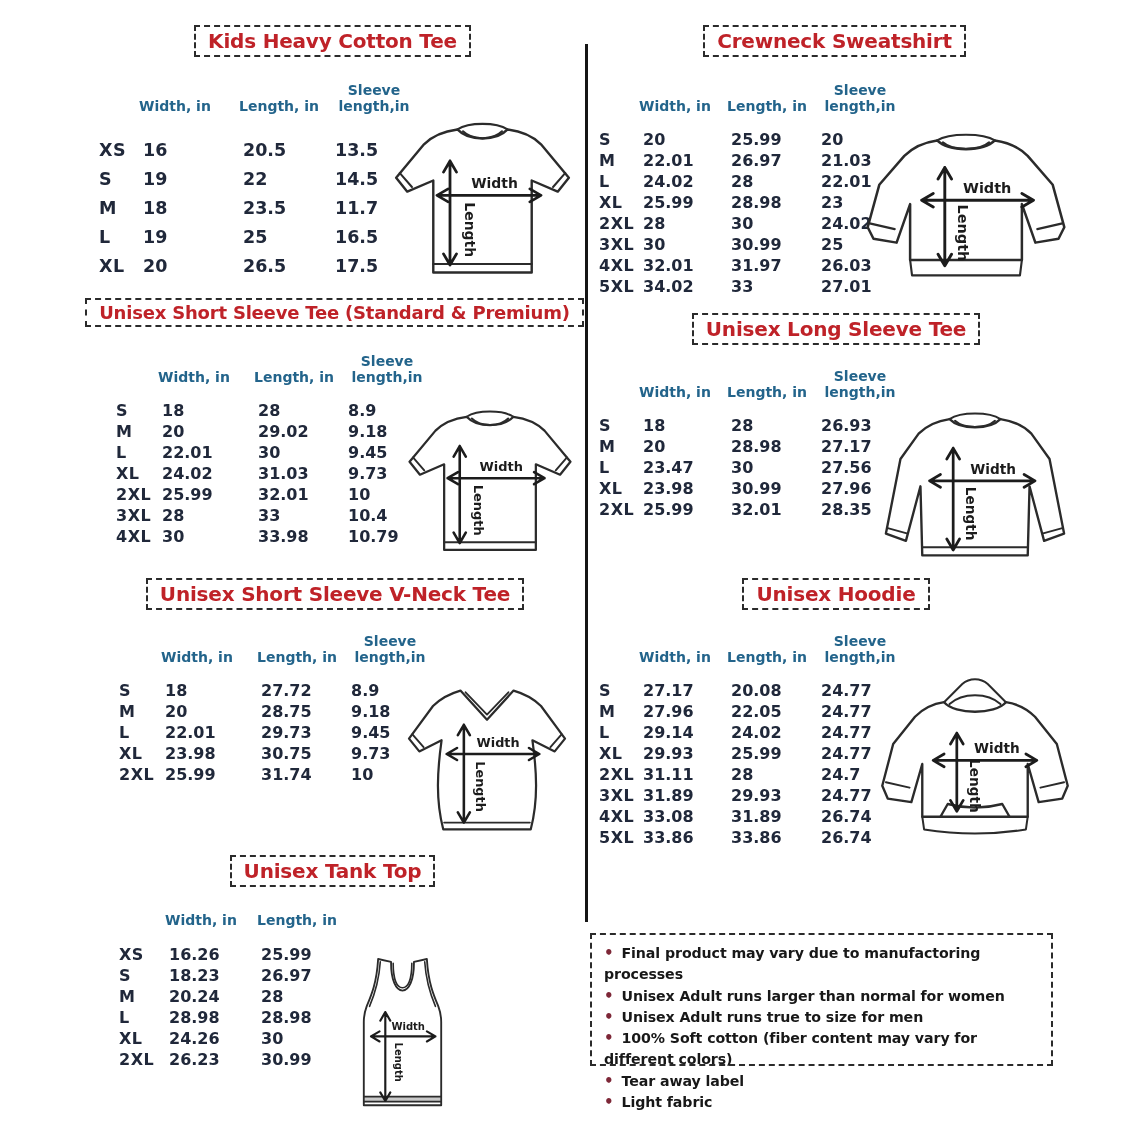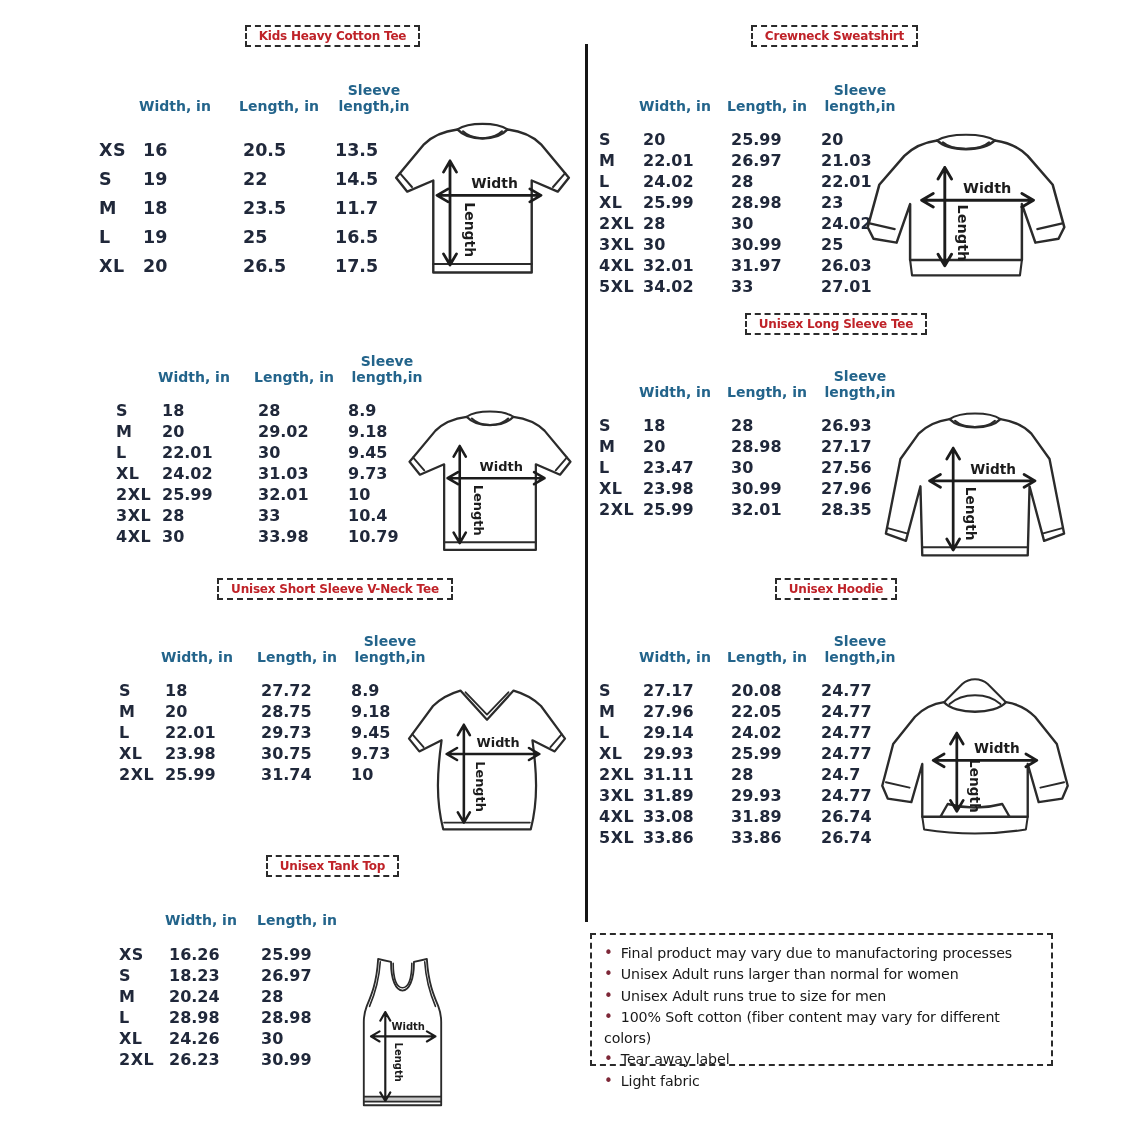--- a/index.html
+++ b/index.html
@@ -2,21 +2,21 @@
 <html><head>
 <meta charset="utf-8">
 <style>
   html,body{margin:0;padding:0;background:#fff;}
   .canvas{position:relative;width:1140px;height:1140px;background:#ffffff;
           font-family:"DejaVu Sans",sans-serif;overflow:hidden;}
   .divider{position:absolute;left:585px;top:44px;width:3px;height:878px;background:#161616;}
 
   .section{position:absolute;}
   .title-box{display:table;margin:0 auto;border:2px dashed #2b2b2b;background:#fff;
-             padding:2px 12px;font-weight:bold;color:#bf2228;font-size:12px;white-space:nowrap;
+             padding:2px 12px;font-weight:bold;color:#bf2228;font-size:20px;white-space:nowrap;
              letter-spacing:-0.2px;}
   .s-uss .title-box{font-size:18px;}
 
   .grid{position:absolute;display:grid;color:#20283a;font-weight:bold;}
   .g4-kids{grid-template-columns:44px 100px 92px 78px;}
   .g4-uss, .g4-vneck{grid-template-columns:46px 96px 90px 78px;}
   .g4-r{grid-template-columns:44px 88px 90px 78px;}
   .g3-tank{grid-template-columns:50px 92px 92px;}
 
   .hdr{color:#23648b;font-size:14px;line-height:1.12;align-self:end;padding-bottom:15px;
@@ -30,21 +30,21 @@
   .figure{position:absolute;}
   .garment{fill:#ffffff;stroke:#2b2b2b;stroke-width:2.6;stroke-linejoin:round;stroke-linecap:round;}
   .detail{fill:none;stroke:#2b2b2b;stroke-width:2.2;stroke-linecap:round;stroke-linejoin:round;}
   .arrow{fill:none;stroke:#1c1c1c;stroke-width:3;stroke-linecap:round;stroke-linejoin:round;}
   .dlabel{font-family:"DejaVu Sans",sans-serif;font-size:15px;font-weight:bold;fill:#1c1c1c;}
   .band{fill:#c9c9c9;stroke:none;}
 
   .notes-box{position:absolute;left:590px;top:933px;width:463px;height:133px;
              border:2px dashed #2b2b2b;padding:6px 12px;box-sizing:border-box;}
   .notes-box ul{list-style:none;margin:2px 0 0 0;padding:0;}
-  .notes-box li{font-size:14.2px;font-weight:normal;color:#181818;line-height:21.3px;
+  .notes-box li{font-size:14.2px;font-weight:bold;color:#181818;line-height:21.3px;
                 letter-spacing:-0.1px;}
   .notes-box li::before{content:"\2022";color:#7d2737;margin-right:8px;font-size:15px;}
 </style>
 </head>
 <body>
 
 <div class="canvas">
 
   <div class="divider"></div>
 
@@ -153,20 +153,21 @@
         <path class="detail" d="M10,108 L36,114 M210,108 L184,114"></path>
         <path class="arrow" d="M81,62 L88,50 L95,62 M88,50 L88,152 M81,140 L88,152 L95,140"></path>
         <path class="arrow" d="M76,77 L64,84 L76,91 M64,84 L180,84 M168,77 L180,84 L168,91"></path>
         <text class="dlabel" x="132" y="76" text-anchor="middle">Width</text>
         <text class="dlabel" x="102" y="118" text-anchor="middle" transform="rotate(90 102 118)">Length</text>
       </svg>
     </div>
   </div>
 
   <div class="section s-uss" style="left:82px;top:298px;width:505px;height:275px;">
+    <div class="title-box">Unisex Short Sleeve Tee (Standard &amp; Premium)</div>
     <div class="grid g4-uss" style="left:34px;top:56px;">
       <div class="hdr"></div>
       <div class="hdr">Width, in</div>
       <div class="hdr">Length, in</div>
       <div class="hdr slv">Sleeve length,in</div>
 
         <div class="cell size">S</div>
         <div class="cell">18</div>
         <div class="cell">28</div>
         <div class="cell">8.9</div>

